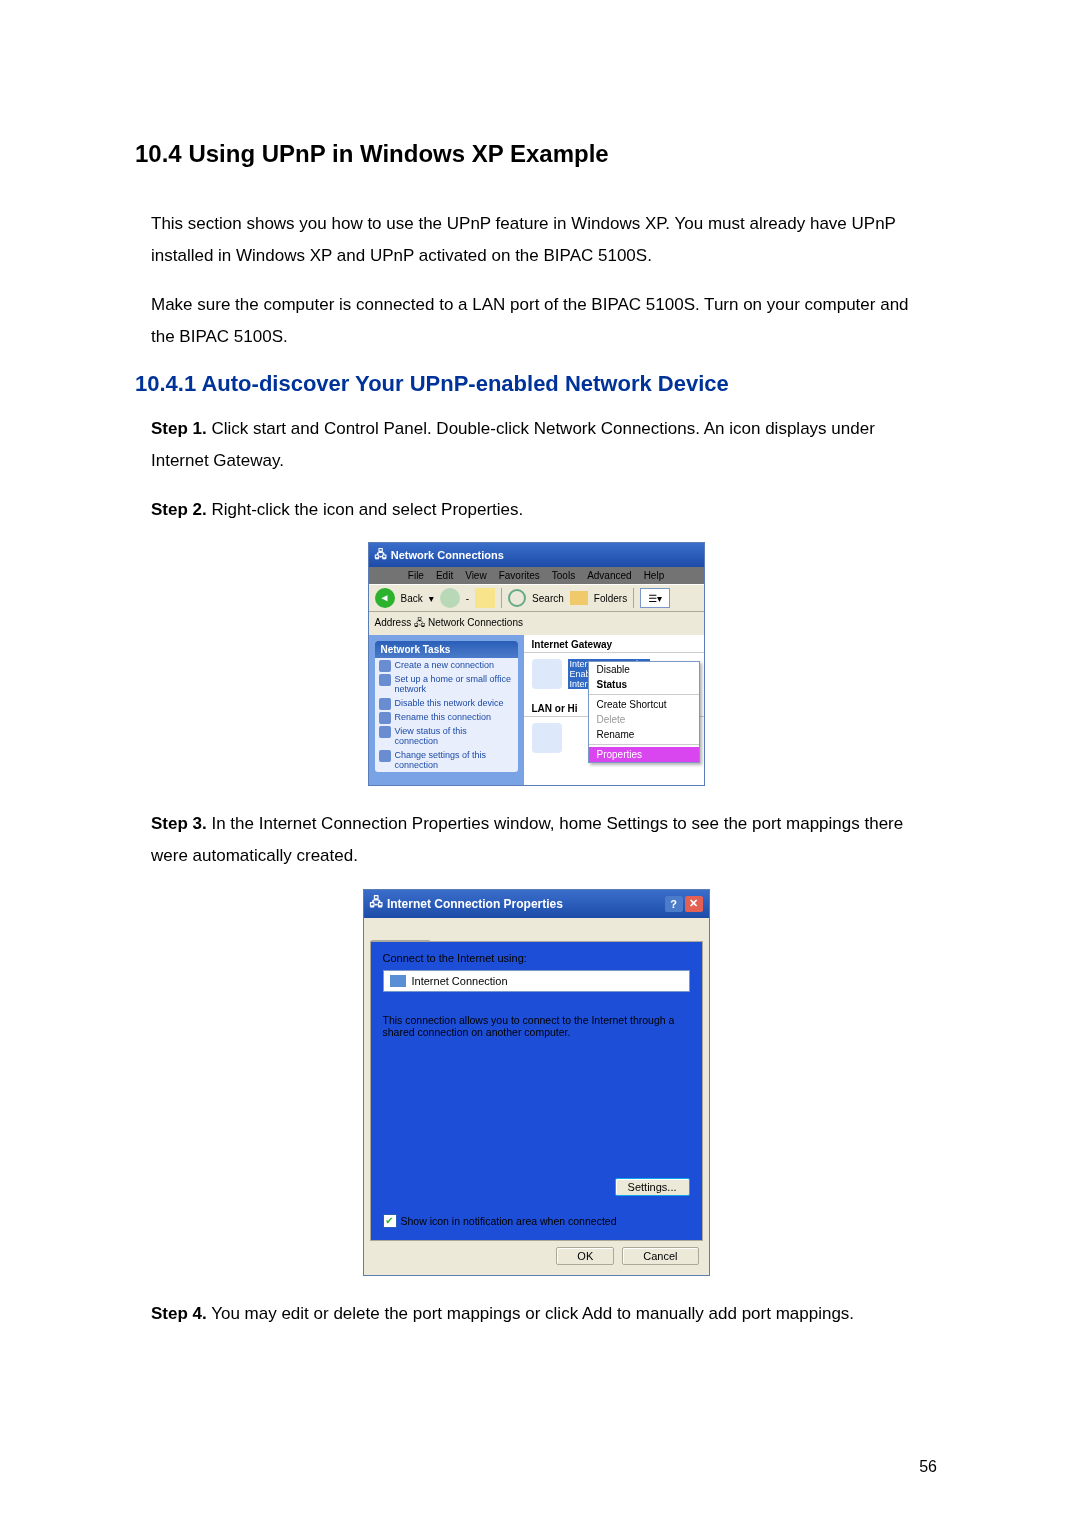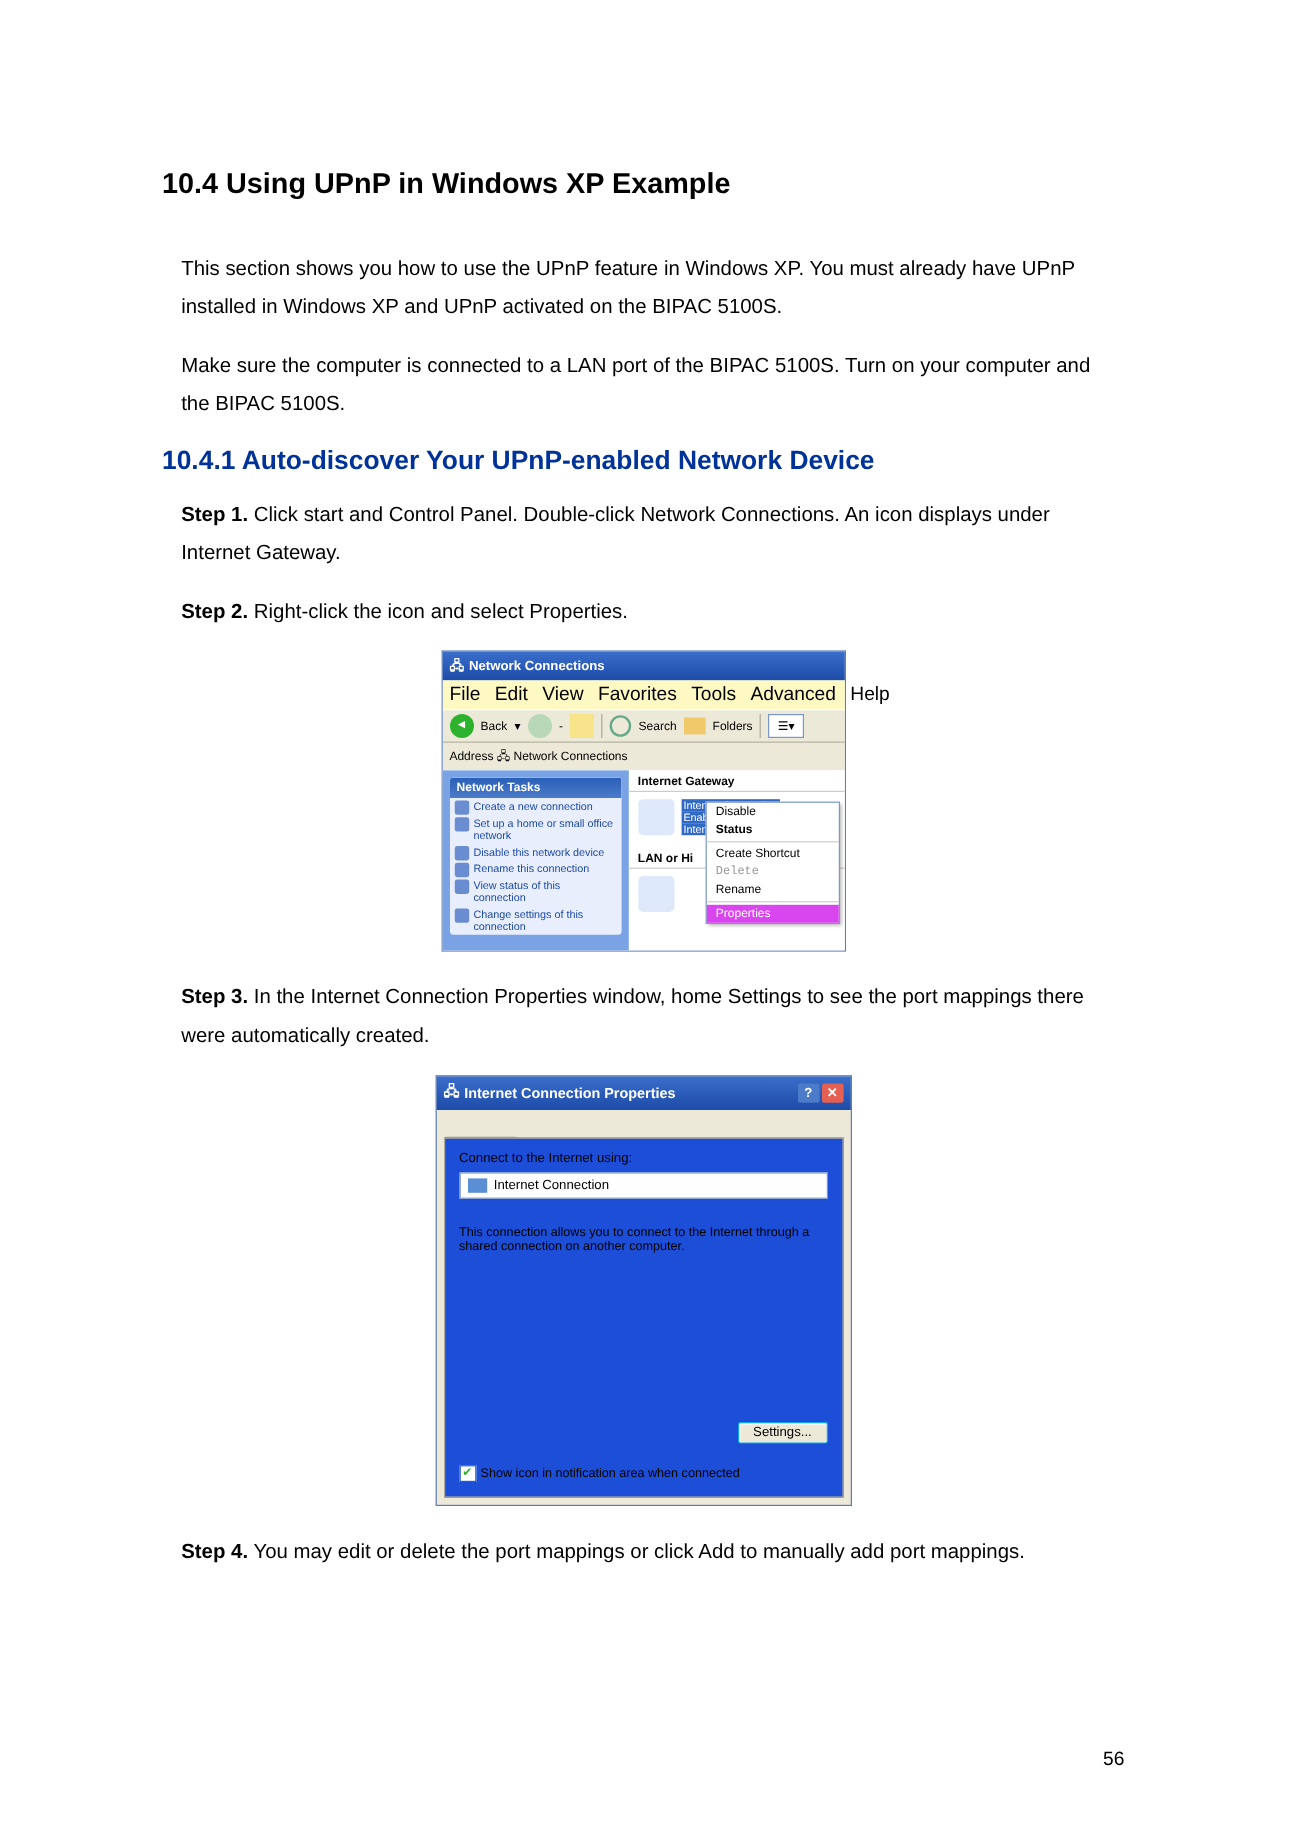--- a/index.html
+++ b/index.html
@@ -58,26 +58,27 @@
     background: linear-gradient(#3a6ecb, #1d4ba8);
     color: #fff;
     font-size: 11px;
     font-weight: bold;
     padding: 2px 6px;
     display: flex;
     align-items: center;
     gap: 4px;
   }
   .fig1 .menubar {
-    background: #fef9c3;
-    font-size: 16px;
+    background: #737373;
+    font-size: 10px;
     color: #000;
     padding: 3px 6px;
     display: flex;
     gap: 12px;
+    justify-content: center;
   }
   .fig1 .toolbar {
     background: #ece9d8;
     border-top: 1px solid #fff;
     border-bottom: 1px solid #aca899;
     font-size: 10px;
     padding: 3px 6px;
     display: flex;
     align-items: center;
     gap: 6px;
@@ -168,21 +169,21 @@
     background:#316ac5; color:#fff; padding: 0 2px;
   }
   .fig1 .ctxmenu {
     position:absolute; top:26px; right:4px;
     width: 110px;
     background:#fff; border:1px solid #7a98c6;
     font-size:10px;
     box-shadow: 2px 2px 3px rgba(0,0,0,0.3);
   }
   .fig1 .ctxmenu .mi { padding:2px 8px; }
-  .fig1 .ctxmenu .mi.disabled { color:#999;font-family:Liberation Mono, monospace; }
+  .fig1 .ctxmenu .mi.disabled { color:#999; }
   .fig1 .ctxmenu .mi.sel { background:#d946ef; color:#fff; }
   .fig1 .ctxmenu hr { border:none; border-top:1px solid #ccc; margin:2px 0; }
 
   
   .fig2 {
     width: 345px;
     font-family: Tahoma, Arial, sans-serif;
     border: 1px solid #5a7db8;
     background: #ece9d8;
   }
@@ -396,20 +397,24 @@
           <span class="net-ic"></span>
           <span>Internet Connection</span>
         </div>
         <div class="desc">This connection allows you to connect to the Internet through a shared connection on another computer.</div>
         <div class="settings-btn">Settings...</div>
         <div class="chk-row">
           <span class="chk">✔</span>
           <span>Show icon in notification area when connected</span>
         </div>
       </div>
+      <div class="dlg-btns">
+        <div class="dlg-btn">OK</div>
+        <div class="dlg-btn">Cancel</div>
+      </div>
     </div>
   </div>
 
   <p class="body-text">
     <span class="step-bold">Step 4.</span><span> You may edit or delete the port mappings or click Add to manually add port mappings.</span>
   </p>
 
   <div class="page-num">56</div>
 </div>
 

